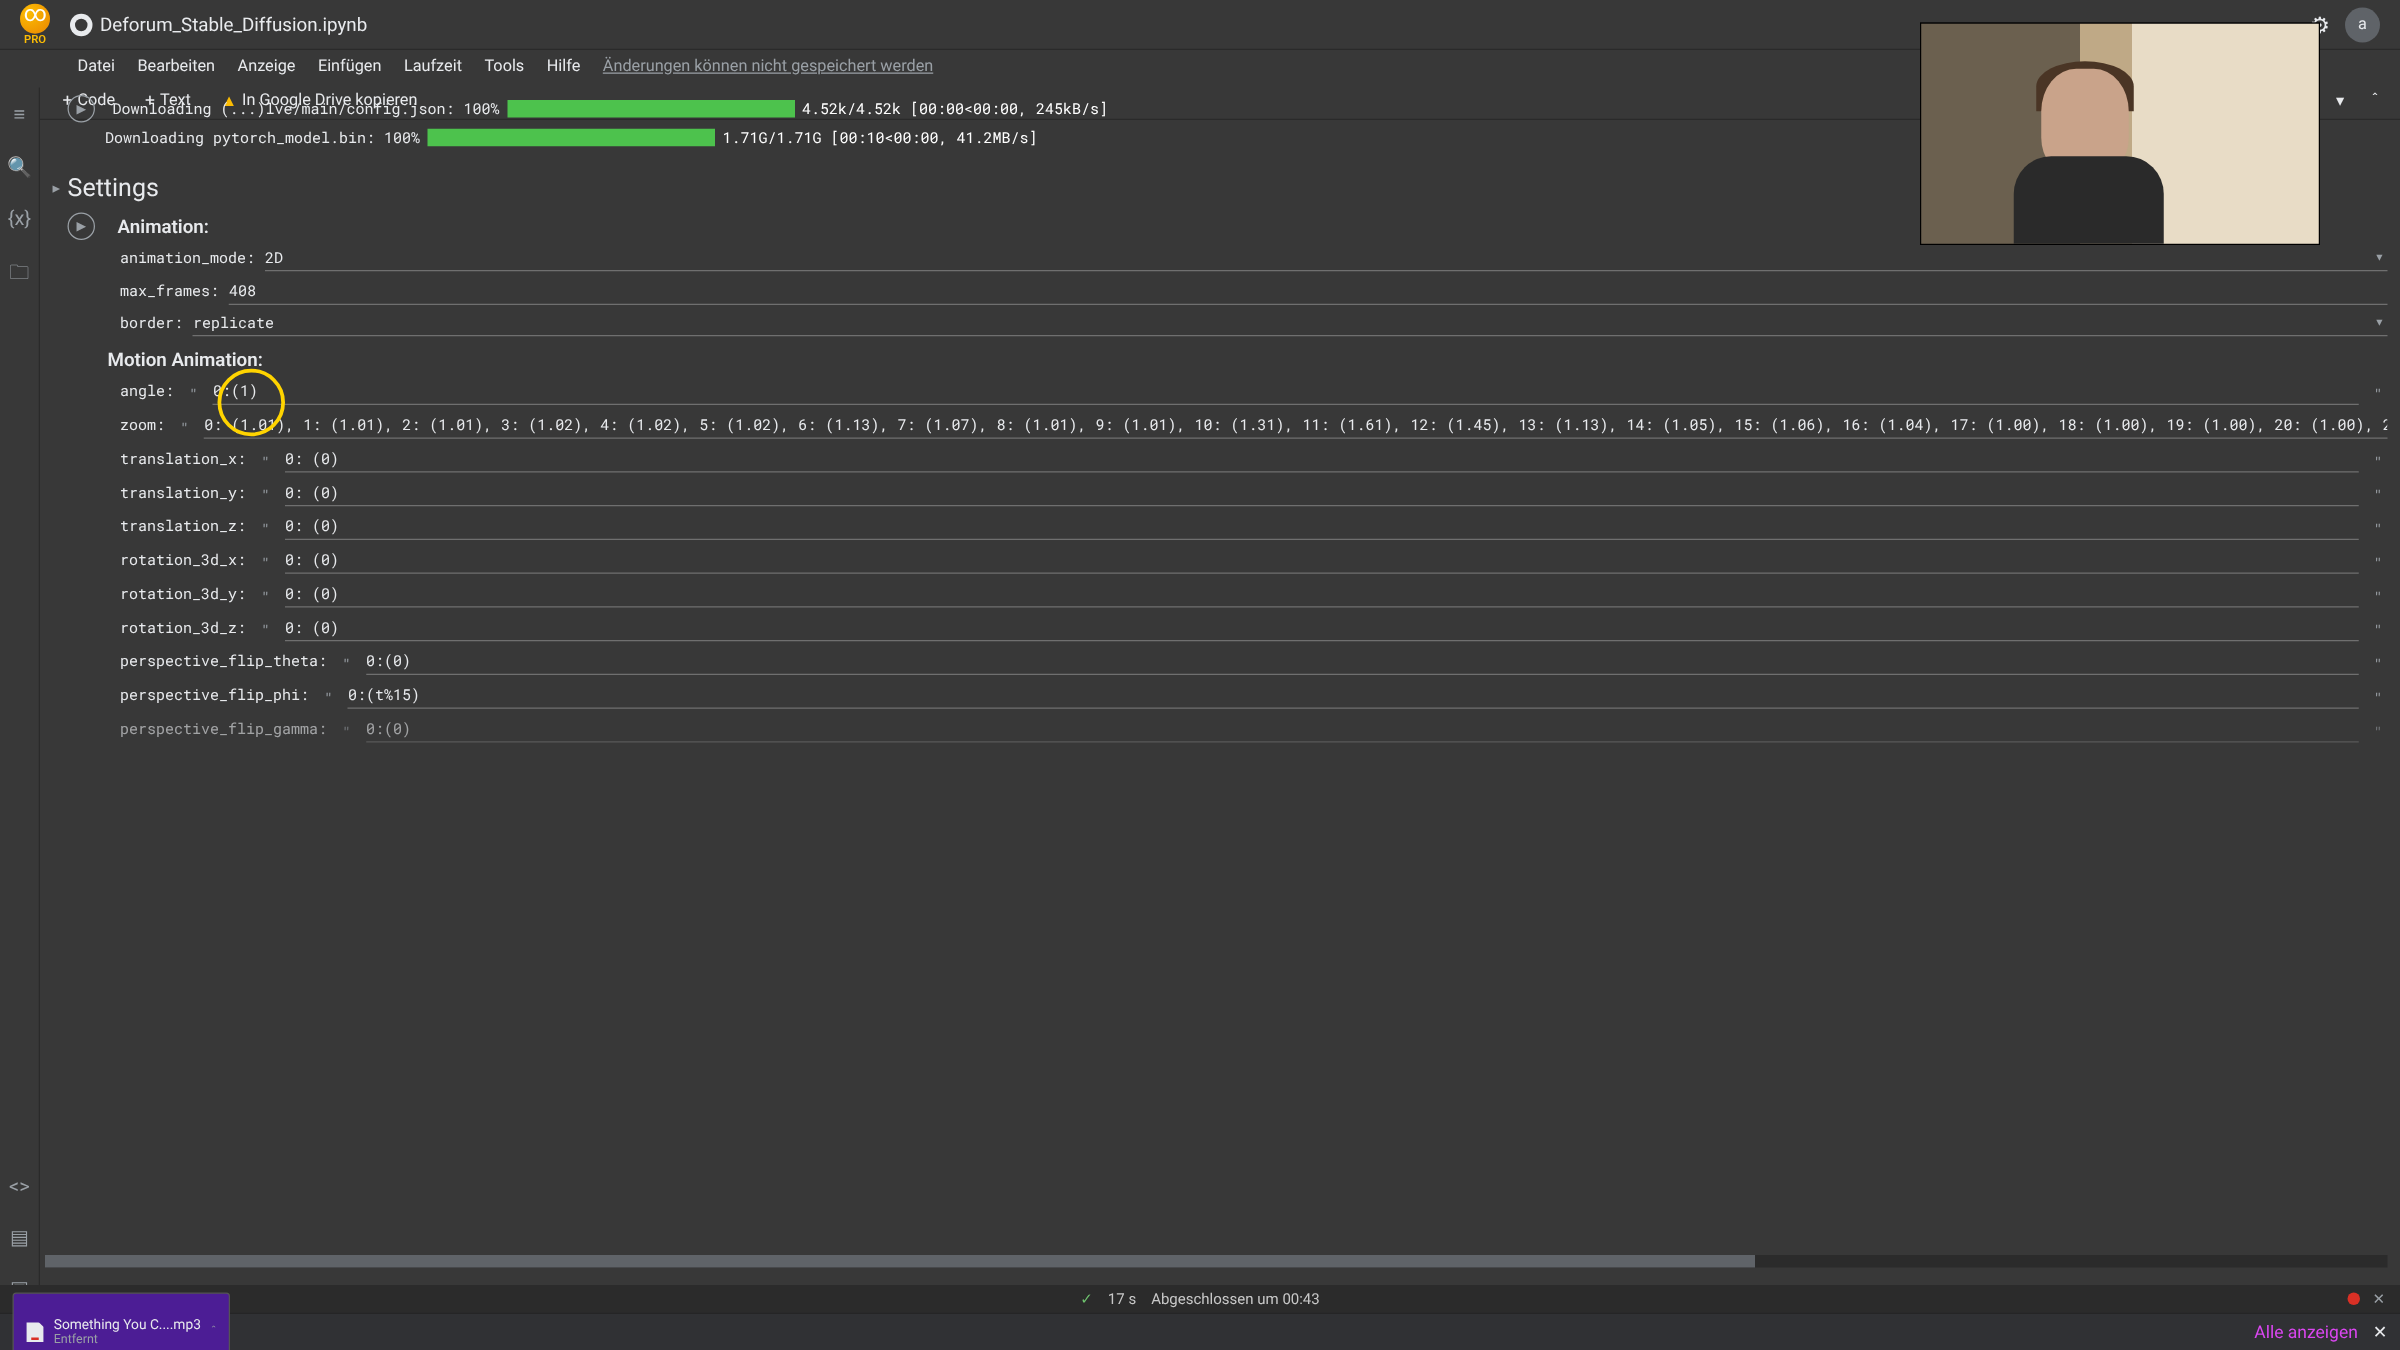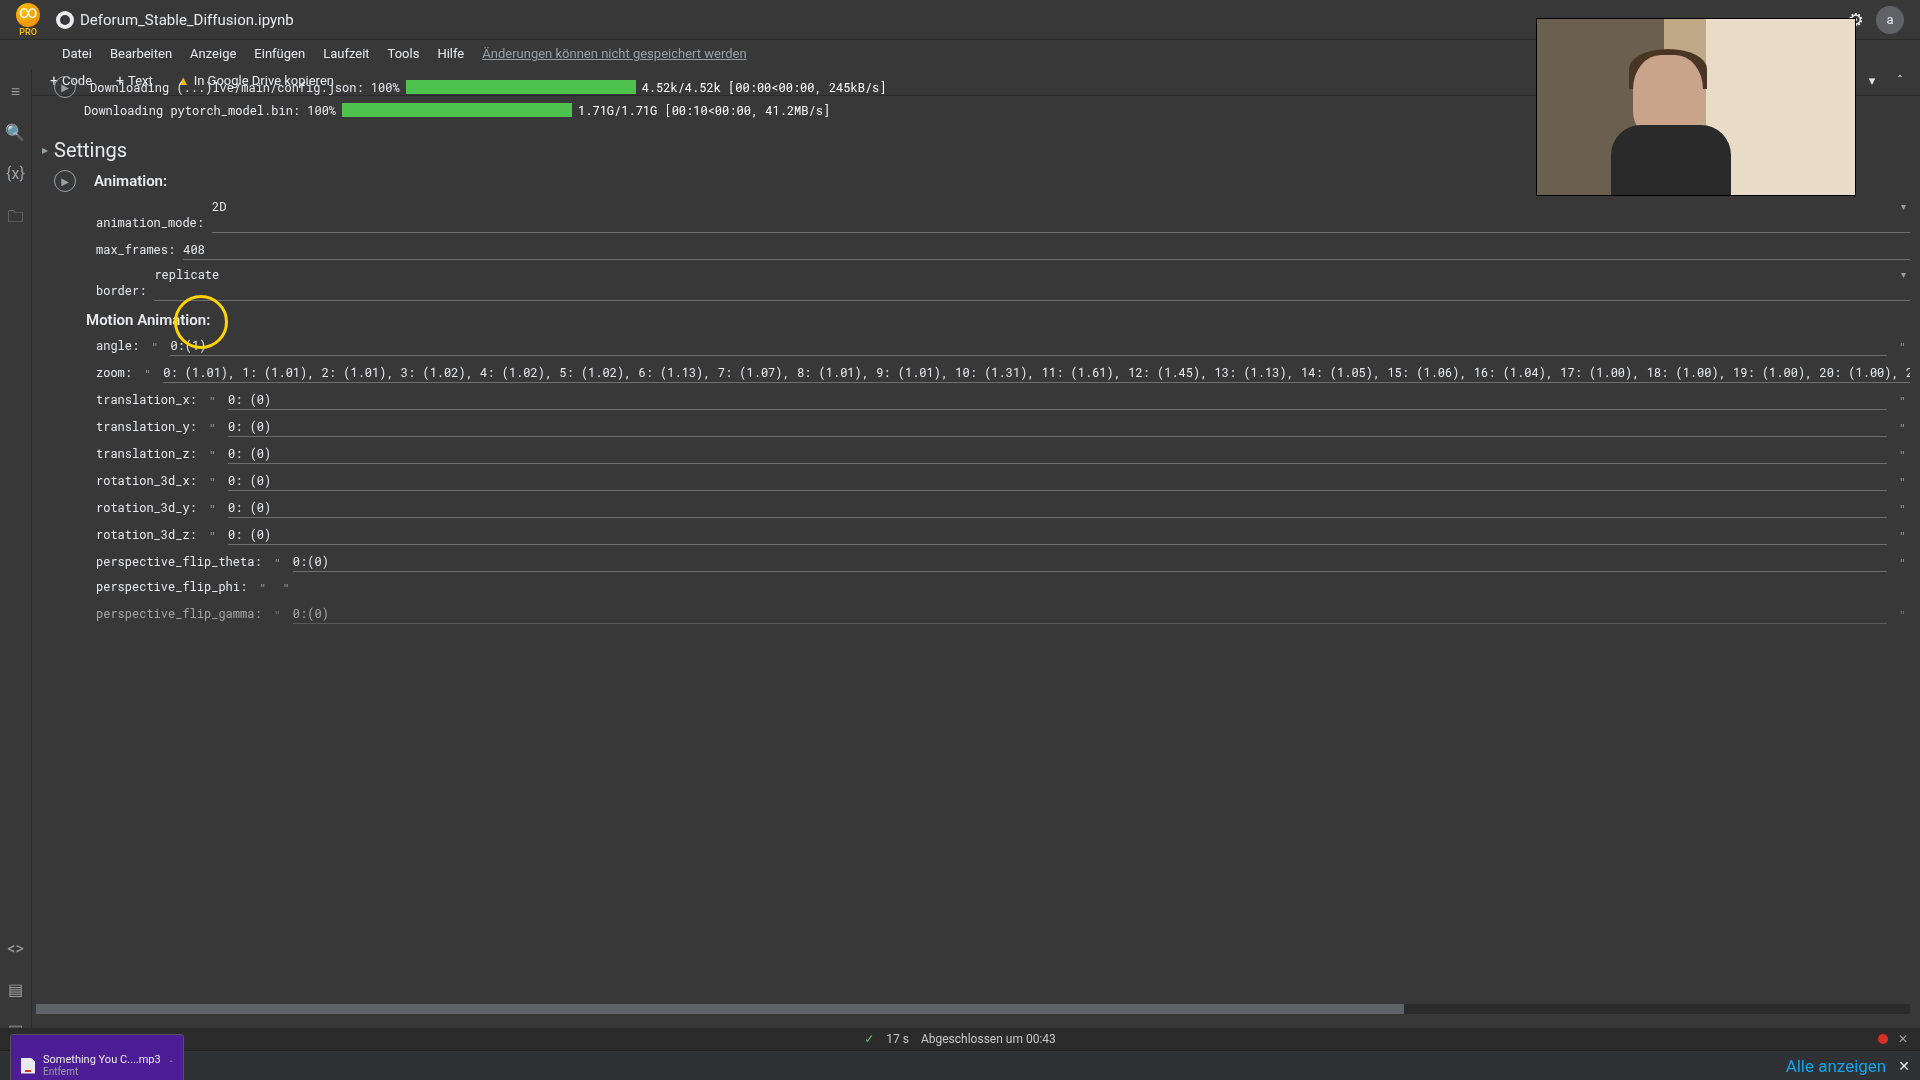--- a/index.html
+++ b/index.html
@@ -77,21 +77,21 @@
 
 .form-row { display:flex; align-items:flex-end; gap:8px; margin:6px 0 6px 60px; font-size:12px;}
 .form-label { font-family:"Roboto Mono", monospace; color:#e8eaed; white-space:nowrap; padding-bottom:3px;}
 .form-input-wrap { flex:1; position:relative;}
 .form-input {
   width:100%; background:transparent; border:none; border-bottom:1px solid #6f6f6f;
   color:#e8eaed; font-family:"Roboto Mono", monospace; font-size:12px; padding:2px 0;
   outline:none;
 }
 .quote { color:#9aa0a6; font-family:"Roboto Mono", monospace; padding:0 4px;}
-.select-wrap { flex:1; display:flex; border-bottom:1px solid #6f6f6f; align-items:center; padding-bottom:18px;}
+.select-wrap { flex:1; display:flex; border-bottom:1px solid #6f6f6f; align-items:center; padding-bottom:2px;}
 .select-val { font-family:"Roboto Mono", monospace; color:#e8eaed;}
 .select-caret { margin-left:auto; color:#9aa0a6; font-size:10px; padding-right:4px;}
 .checkbox { width:12px; height:12px; border:1px solid #e8eaed; display:inline-block;}
 
 
 .highlight-circle {
   position:absolute; width:54px; height:54px; border:3px solid #ffd400; border-radius:50%;
   left:174px; top:295px; pointer-events:none;
 }
 
@@ -107,21 +107,21 @@
 
 .dlshelf { position:absolute; left:0; right:0; bottom:0; height:30px; background:#303134; display:flex; align-items:center; padding:0 10px; border-top:1px solid #222;}
 .dlitem { display:flex; align-items:center; gap:8px; background:#4c1d95; border:1px solid #555; border-radius:3px; padding:19px 10px;}
 .file-icon { width:14px; height:16px; background:#e8eaed; display:inline-block; clip-path: polygon(0 0, 70% 0, 100% 25%, 100% 100%, 0 100%); position:relative;}
 .file-icon::after{content:""; position:absolute; width:6px; height:2px; background:#d93025; bottom:2px; left:4px;}
 .dlitem-text { display:flex; flex-direction:column; line-height:1.1;}
 .dlitem-name { font-size:11px; color:#e8eaed;}
 .dlitem-sub { font-size:10px; color:#9aa0a6;}
 .dlitem-caret { color:#9aa0a6; font-size:10px; cursor:pointer;}
 .dlshelf-right { margin-left:auto; display:flex; align-items:center; gap:12px;}
-.showall { color:#0ea5e9; font-size:17px; cursor:pointer;}
+.showall { color:#d946ef; font-size:14px; cursor:pointer;}
 .dlclose { color:#e8eaed; font-size:14px; cursor:pointer;}
 
 
 .webcam { position:absolute; top:18px; right:64px; width:320px; height:178px; background:#111; border:1px solid #000;}
 .webcam-inner{width:100%;height:100%; background:linear-gradient(to right,#6b604f 0%,#6b604f 40%,#bfa986 40%,#bfa986 53%, #e8dcc6 53%, #e8dcc6 100%); position:relative;}
 .person{ position:absolute; left:70px; bottom:0; width:130px; height:150px;}
 .person .head{width:70px; height:85px; background:#c9a38a; border-radius:40% 40% 35% 35%; position:absolute; top:10px; left:26px;}
 .person .hair{width:78px;height:40px;background:#4a3525;border-radius:50% 50% 0 0; position:absolute; top:4px; left:22px;}
 .person .body{width:120px;height:70px;background:#2a2a2a;border-radius:30px 30px 0 0; position:absolute; bottom:0; left:4px;}
 
@@ -292,20 +292,21 @@
   <div class="form-row">
     <span class="form-label">perspective_flip_theta:</span>
     <span class="quote">"</span>
     <div class="form-input-wrap"><input class="form-input" value="0:(0)" style=""></div>
     <span class="quote">"</span>
   </div>
 
   <div class="form-row">
     <span class="form-label">perspective_flip_phi:</span>
     <span class="quote">"</span>
+    <div class="form-input-wrap"><input class="form-input" value="0:(t%15)" style=""></div>
     <span class="quote">"</span>
   </div>
 
   <div class="form-row" style="opacity:0.6;">
     <span class="form-label">perspective_flip_gamma:</span>
     <span class="quote">"</span>
     <div class="form-input-wrap"><input class="form-input" value="0:(0)" style=""></div>
     <span class="quote">"</span>
   </div>
 </div>

